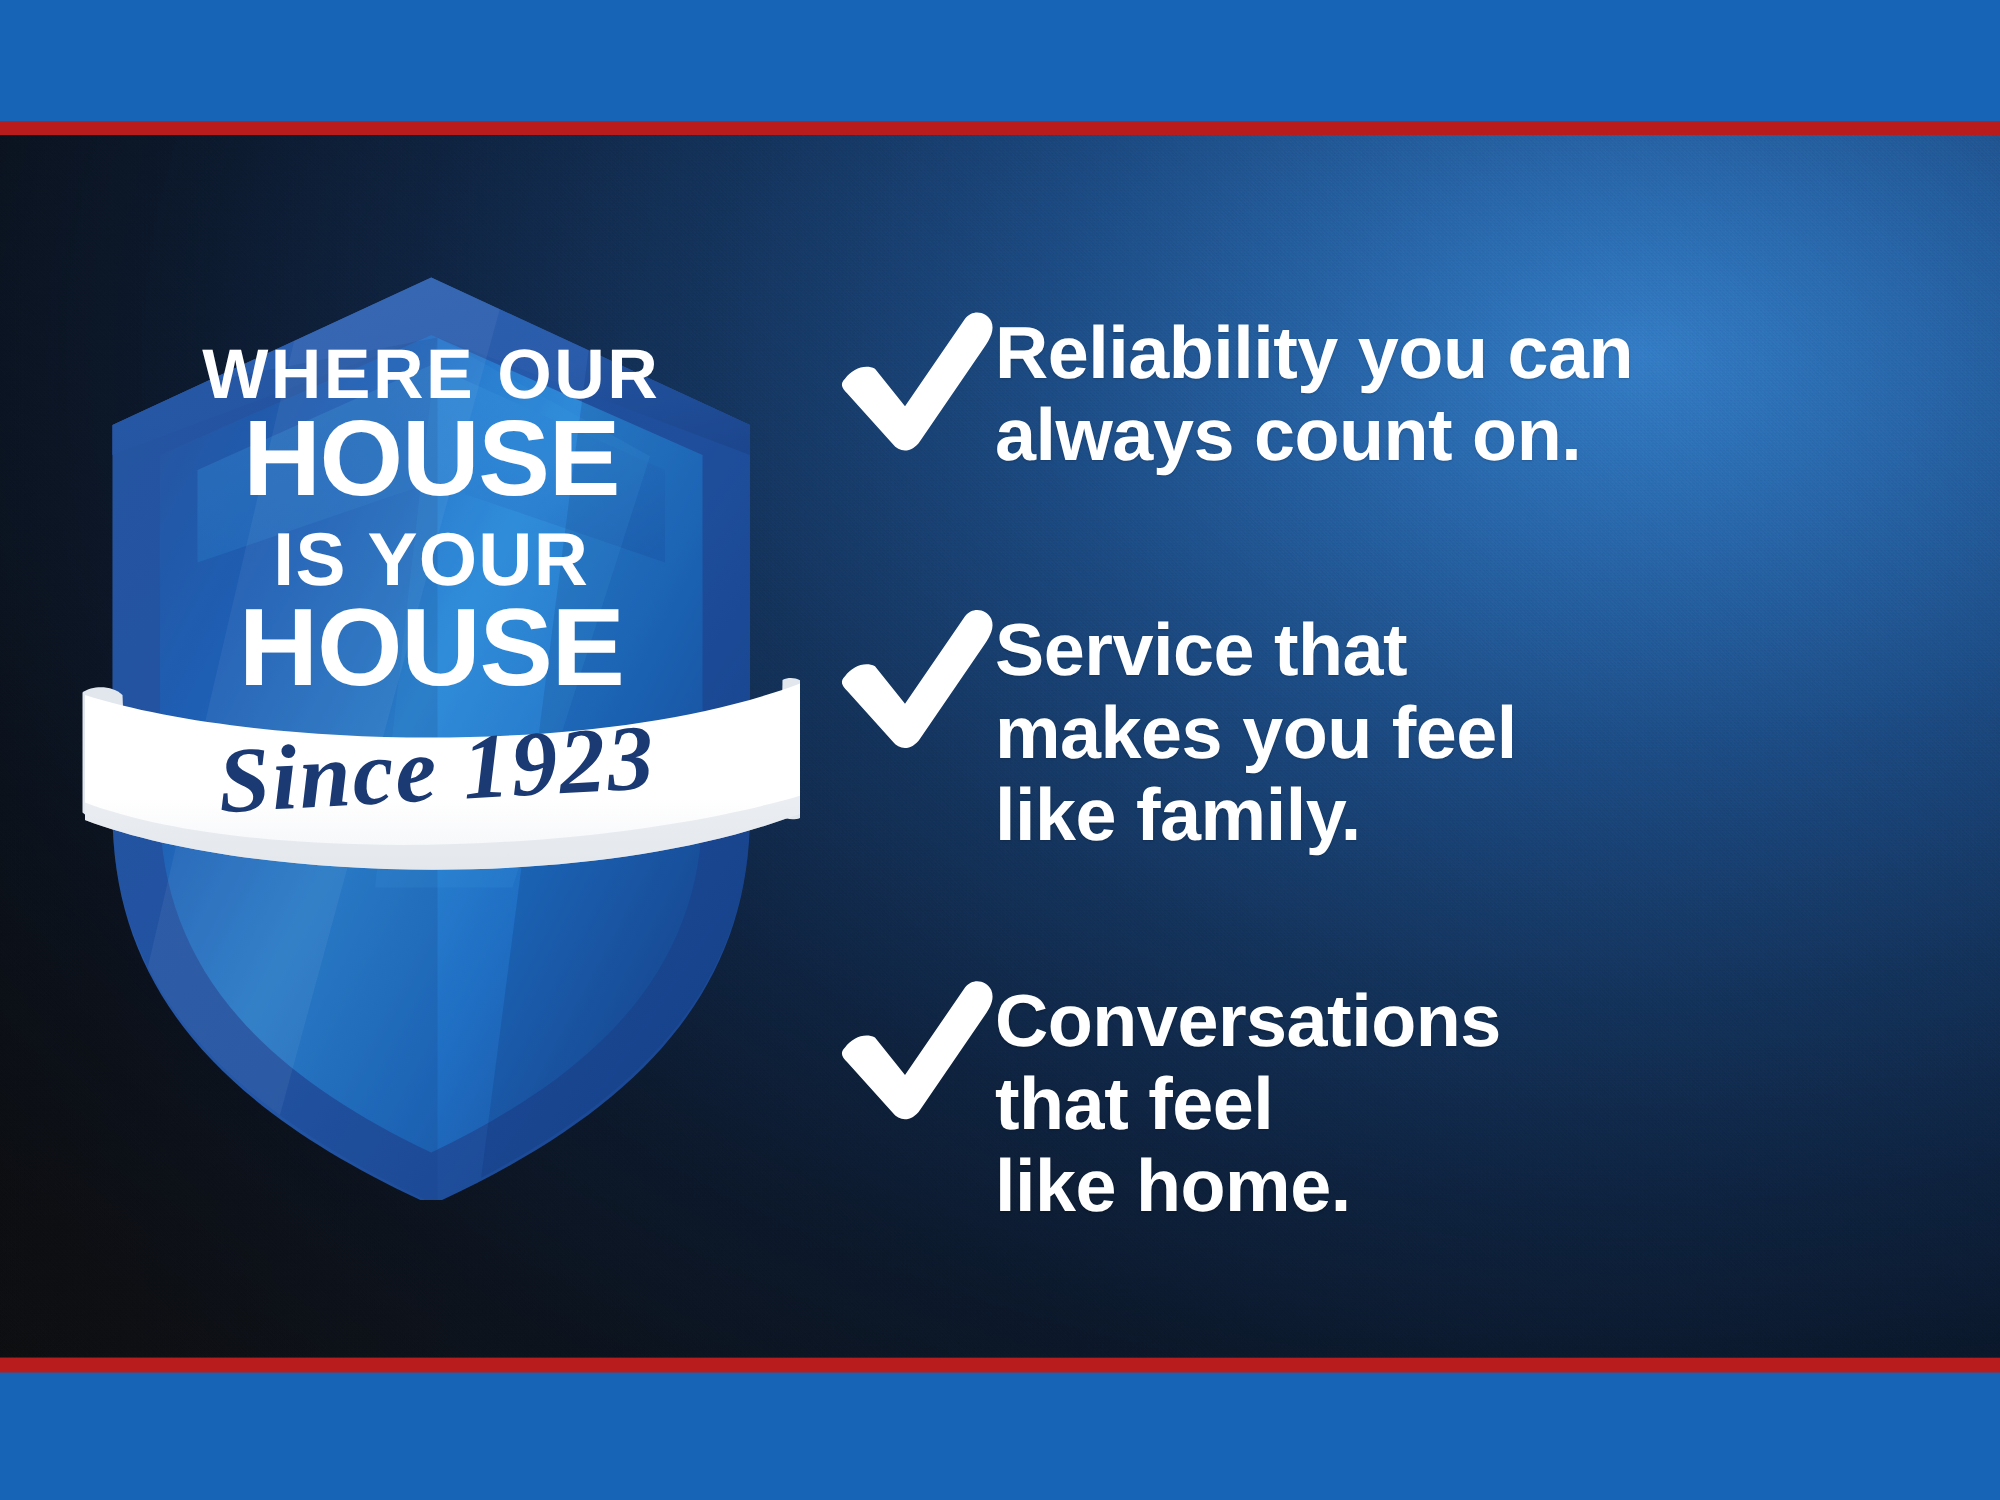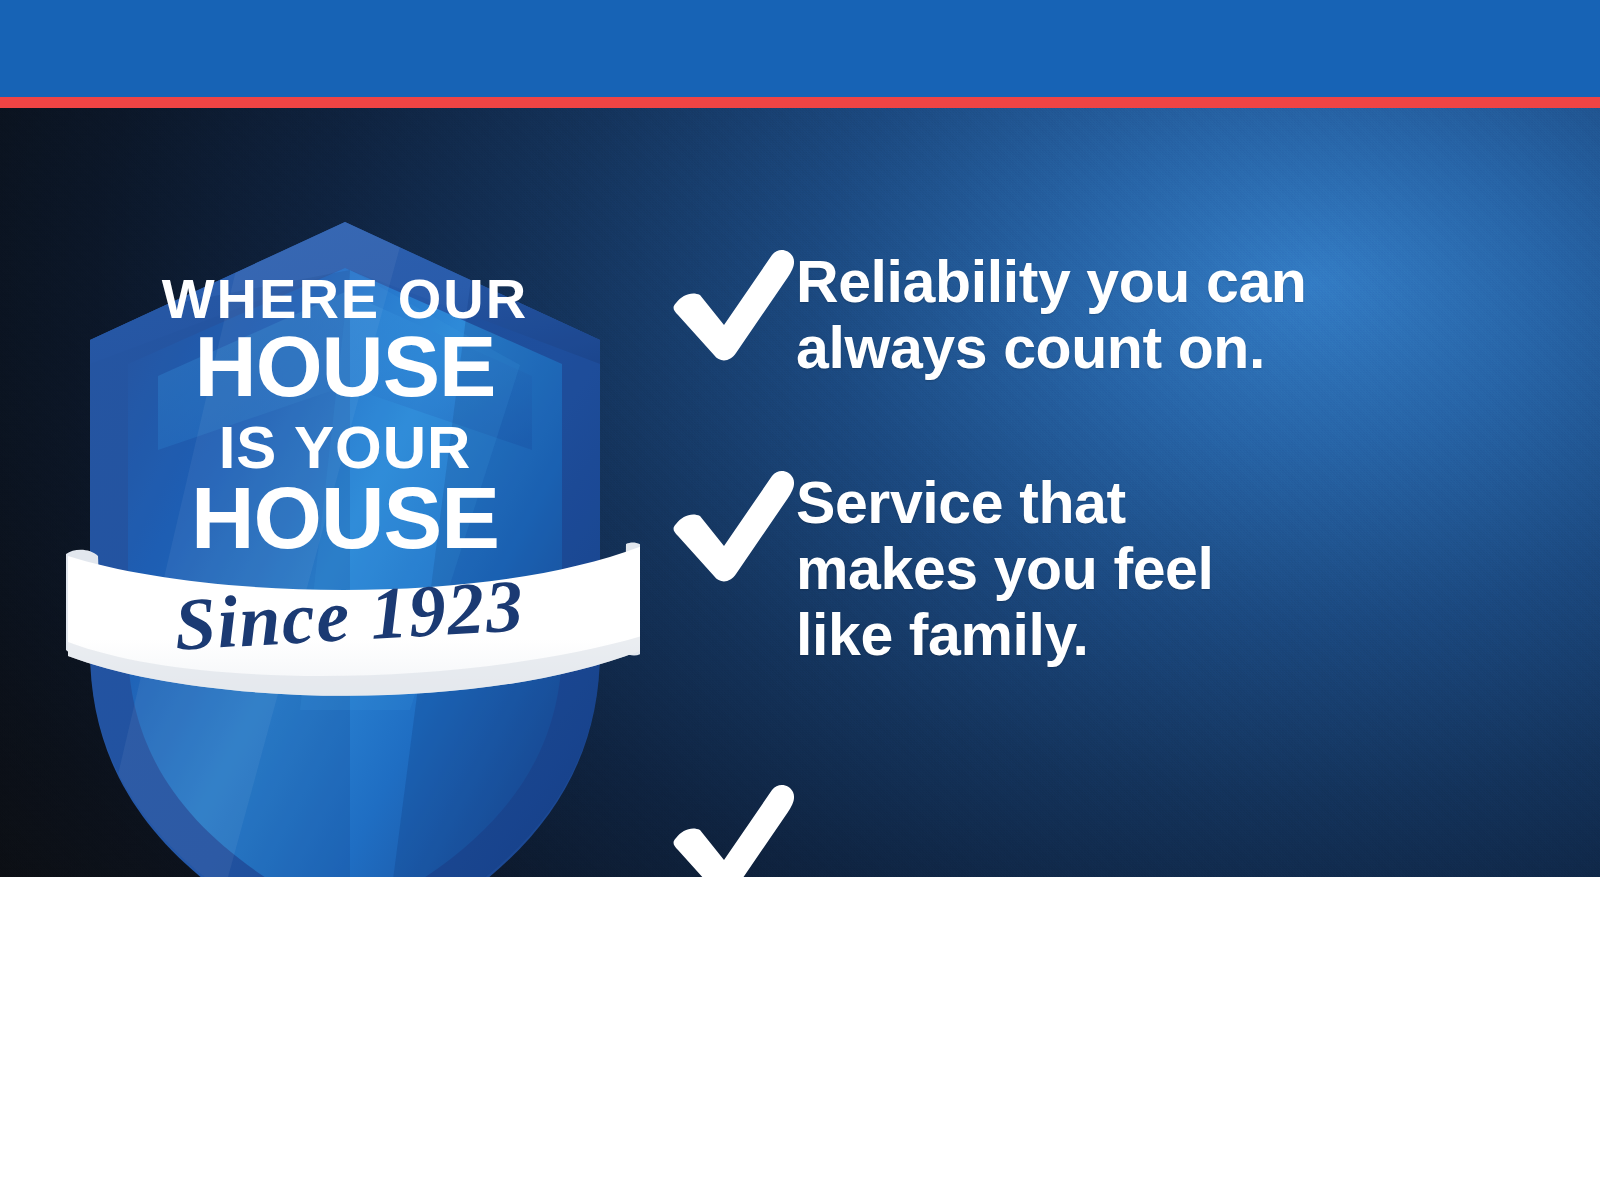--- a/index.html
+++ b/index.html
@@ -8,23 +8,23 @@
     padding: 0;
     background: #ffffff;
   }
   body {
     font-family: "Liberation Sans", sans-serif;
   }
 
   #canvas {
     position: relative;
     width: 1600px;
-    height: 877px;
+    height: 1200px;
     overflow: hidden;
-    background: #ef4444;
+    background: #b91c1c;
   }
 
   
   .brand-bar {
     position: absolute;
     left: 0;
     width: 1600px;
     background: #1763b5;
   }
   #bar-top    { top: 0;    height: 97px; }
@@ -93,21 +93,21 @@
     height: 978px;
   }
   .benefit {
     position: absolute;
     left: 0;
     width: 860px;
     display: flex;
     align-items: flex-start;
   }
   #benefit-0 { top: 105px; margin-top: 32px; }
-  #benefit-1 { top: 358px; }
+  #benefit-1 { top: 375px; }
   #benefit-2 { top: 672px; }
 
   .check-wrap {
     flex: 0 0 128px;
     width: 128px;
     height: 120px;
     position: relative;
   }
   .check-wrap svg { display: block; width: 128px; height: 120px; }
 
@@ -262,19 +262,22 @@
 
     <div class="benefit" id="benefit-2">
       <div class="check-wrap">
         <svg viewBox="0 0 128 120" xmlns="http://www.w3.org/2000/svg">
           <path d="M8,58 C14,50 24,46 32,50 L56,80 L104,10
                    C110,2 121,4 125,12 C128,19 124,26 120,32
                    L68,108 C62,117 52,118 46,110 L10,70
                    C5,65 4,62 8,58 Z" fill="#ffffff"></path>
         </svg>
       </div>
+      <div class="benefit-text">Conversations
+that feel
+like home.</div>
     </div>
 
   </div>
 
   <div id="bar-bottom" class="brand-bar"></div>
 
 </div>
 
 </body></html>

